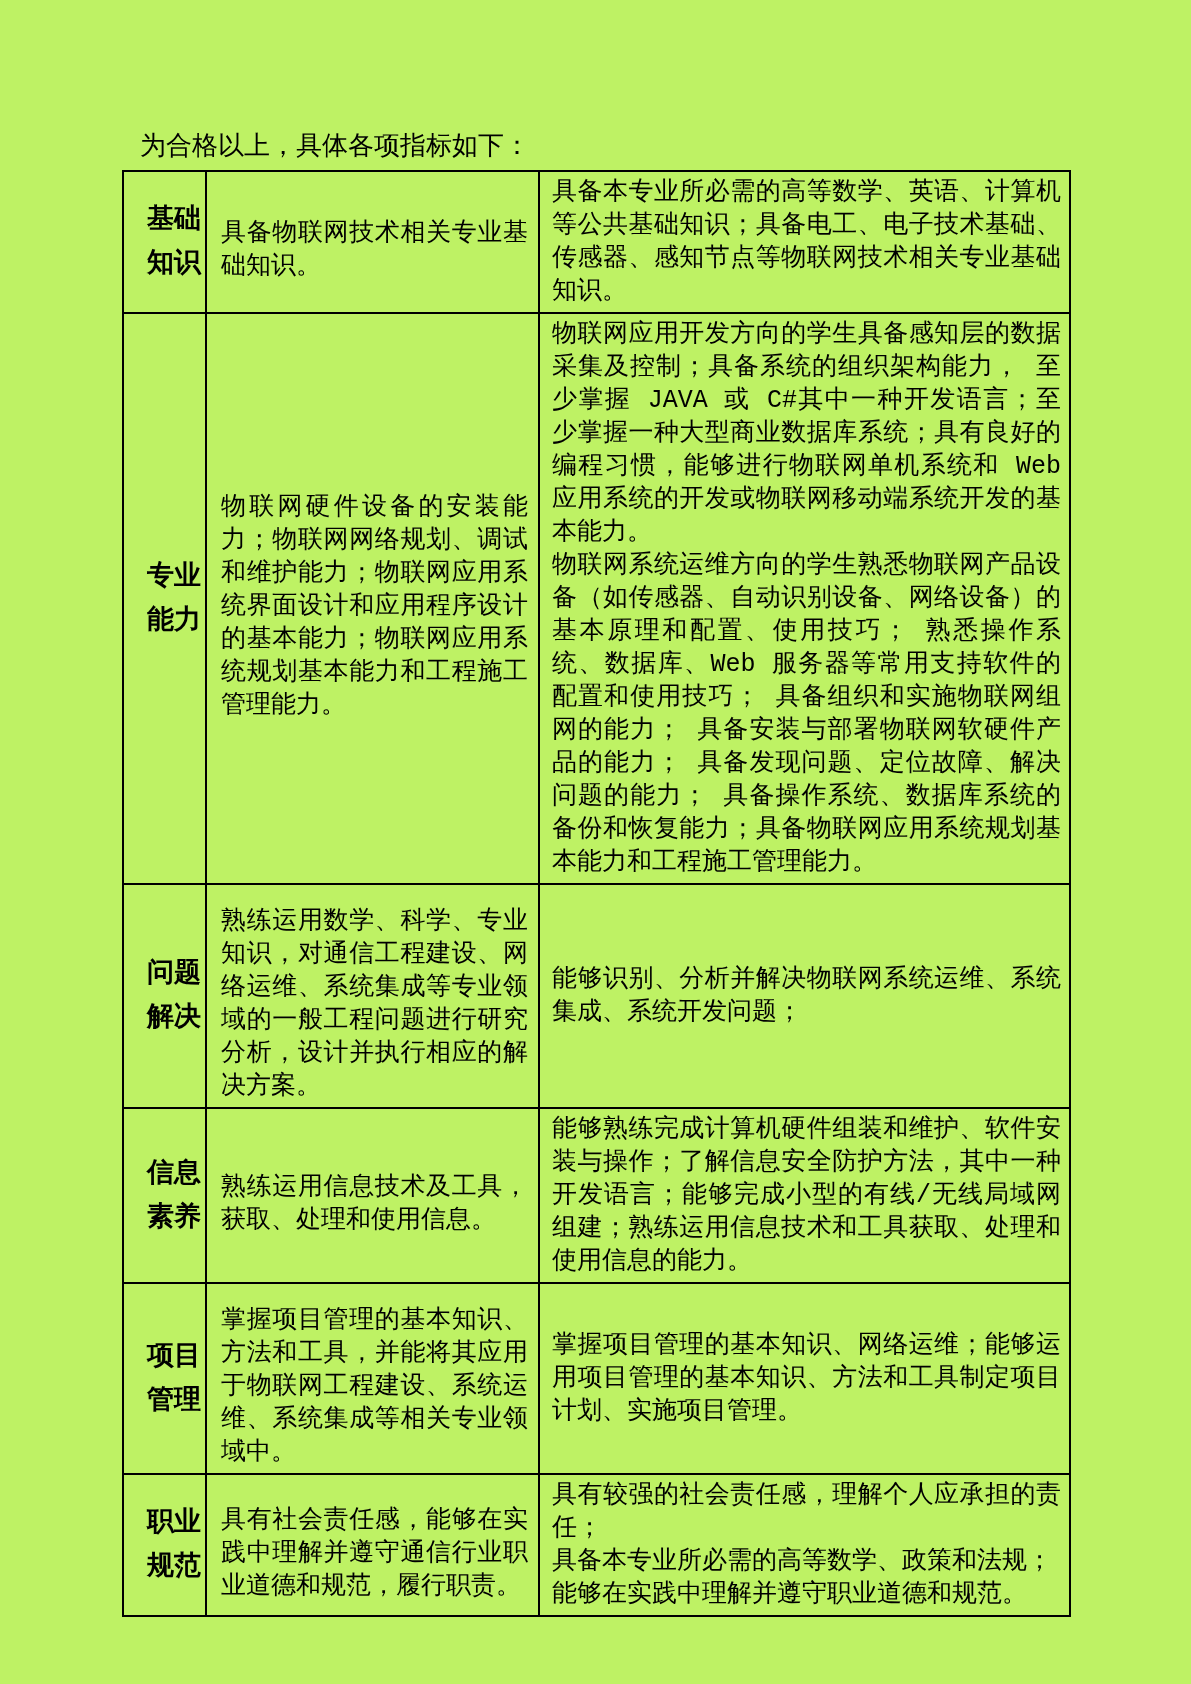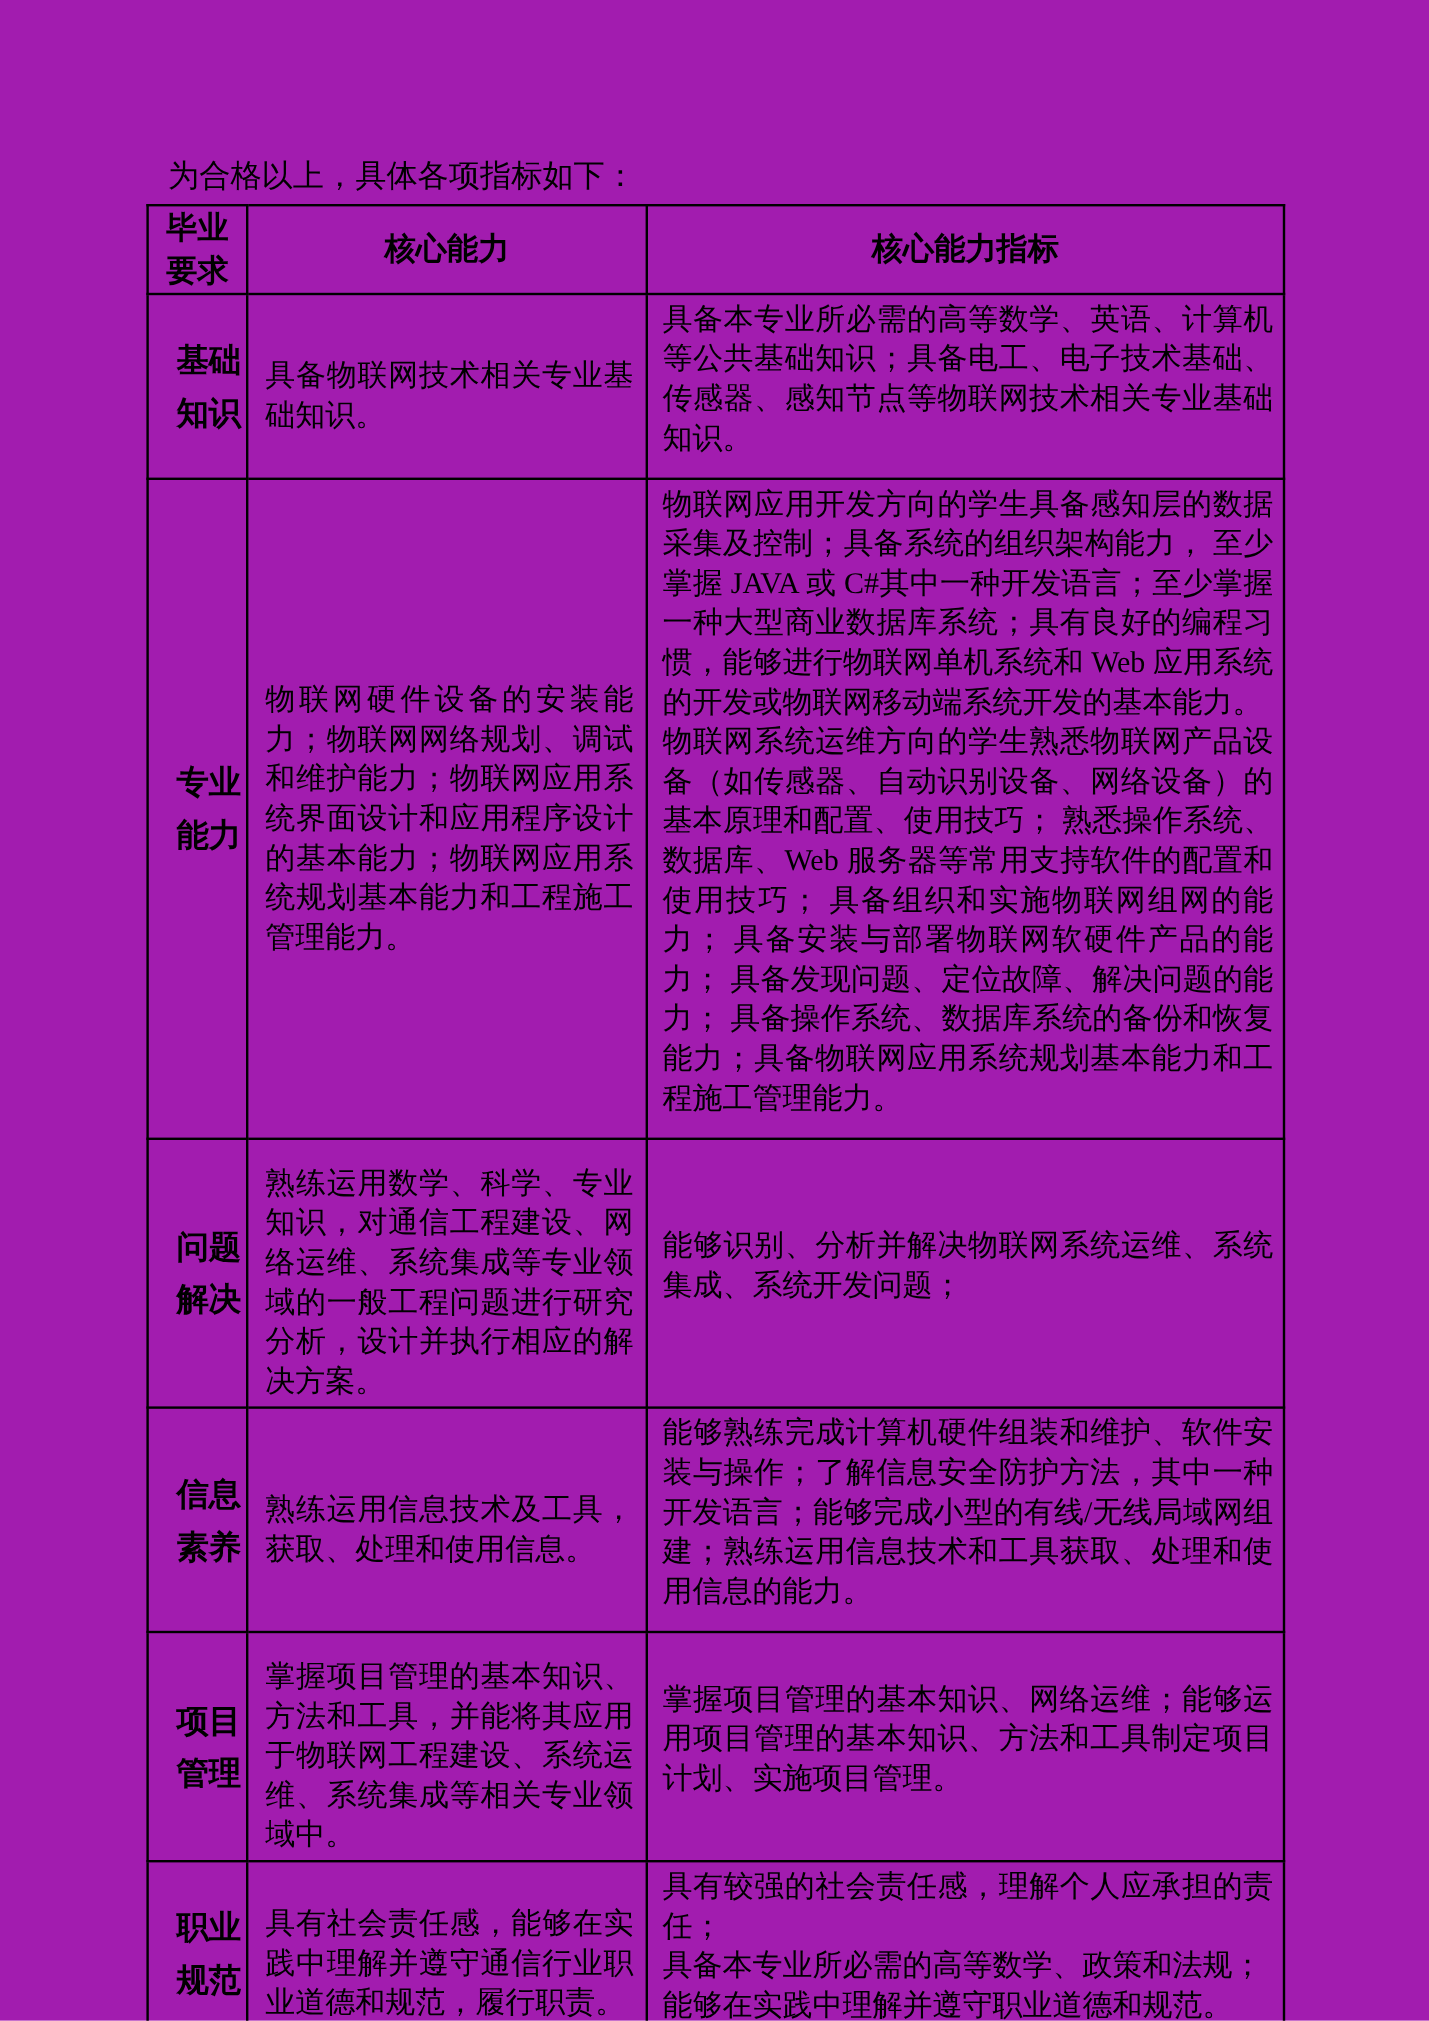--- a/index.html
+++ b/index.html
@@ -7,21 +7,22 @@
   body {
     width: 1191px;
     height: 1684px;
     position: relative;
     font-family: "Liberation Serif", "DejaVu Serif", serif;
     color: #000000;
   }
   .page {
     position: absolute;
     inset: 0;
-    background: #a21caf;
+    background: #bef264;
+    font-family: Liberation Mono, monospace;
   }
   .intro {
     position: absolute;
     left: 140px;
     top: 132px;
     font-size: 26px;
     line-height: 30px;
     color: #000000;
     white-space: nowrap;
   }
@@ -64,21 +65,21 @@
     line-height: 44px;
     white-space: pre-line;
     padding: 17px 4px;
   }
   td.ability-cell {
     padding: 20px 10px 4px 14px;
     text-align: justify;
     white-space: pre-line;
   }
   td.indicator-cell {
-    padding: 4px 8px 16px 12px;
+    padding: 4px 8px 4px 12px;
     text-align: justify;
     white-space: pre-line;
     border-radius: 31px;
   }
   .page-number {
     position: absolute;
     left: 0;
     top: 1543px;
     width: 100%;
     text-align: center;
@@ -93,26 +94,20 @@
 
   <div class="intro">为合格以上，具体各项指标如下：</div>
 
   <table class="req-table">
     <colgroup>
         <col class="c1">
         <col class="c2">
         <col class="c3">
       </colgroup>
     <tbody>
-      <tr class="header-row">
-        <th>毕业
-要求</th>
-        <th>核心能力</th>
-        <th>核心能力指标</th>
-      </tr>
 
       <tr class="row-basic">
         <td class="req-cell">基础
 知识</td>
         <td class="ability-cell">具备物联网技术相关专业基础知识。</td>
         <td class="indicator-cell">具备本专业所必需的高等数学、英语、计算机等公共基础知识；具备电工、电子技术基础、传感器、感知节点等物联网技术相关专业基础知识。</td>
       </tr>
 
       <tr class="row-prof">
         <td class="req-cell">专业

